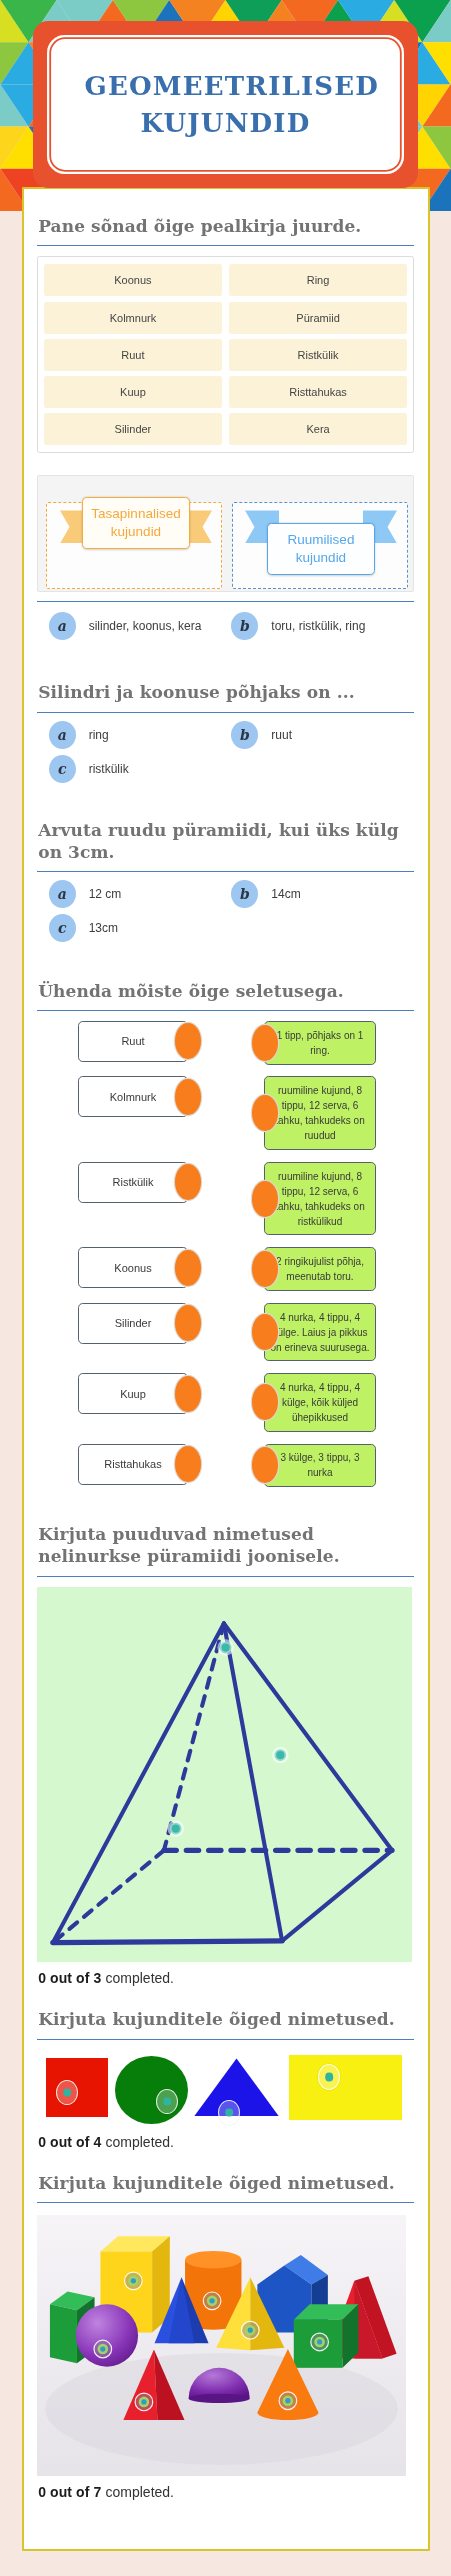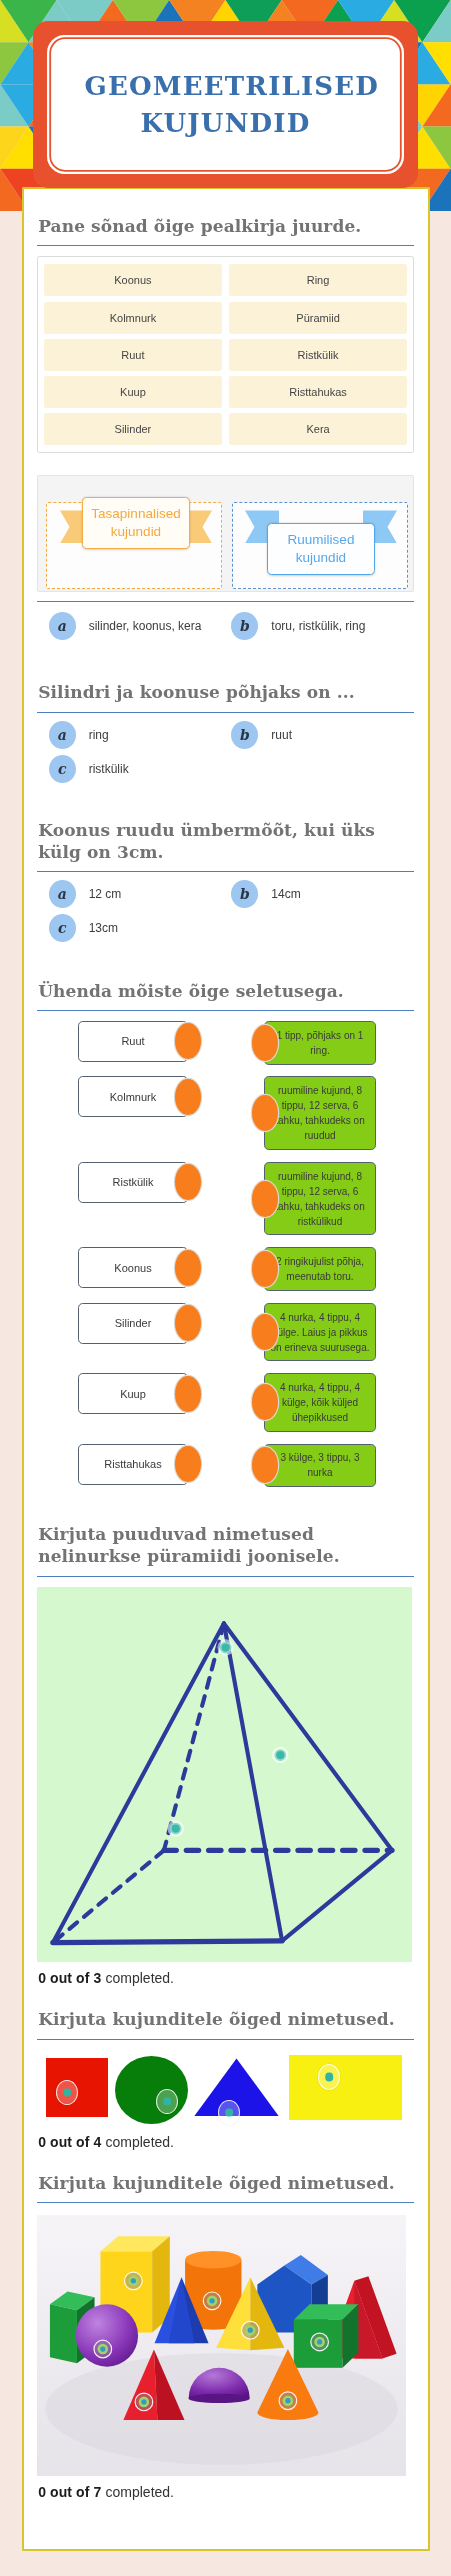--- a/index.html
+++ b/index.html
@@ -88,21 +88,21 @@
   .match-list{margin-top:9.4px;}
   .match-row{display:flex;align-items:flex-start;margin-bottom:11.7px;}
   .match-term{
     position:relative;margin-left:41px;width:110px;height:41px;box-sizing:border-box;
     border:0.9px solid #55606e;border-radius:4.7px;background:#fff;
     display:flex;align-items:center;justify-content:center;
     font-size:11px;color:#3a3a3a;
   }
   .match-def{
     position:relative;margin-left:76px;width:112px;min-height:41px;box-sizing:border-box;
-    border:0.9px solid #55606e;border-radius:4.7px;background:#84cc16;
+    border:0.9px solid #55606e;border-radius:4.7px;background:#bef264;
     display:flex;align-items:center;justify-content:center;text-align:center;
     font-size:10px;line-height:1.5;color:#3a3a3a;padding:5.9px 4.7px;
   }
   .dot{
     position:absolute;top:50%;transform:translateY(-50%);
     width:26.4px;height:36px;border-radius:50%;background:#f87d1d;
     box-shadow:0 0 0 1.2px #ded8d0;cursor:pointer;
   }
   .dot-right{right:-14px;} .dot-left{left:-13.5px;}
   
@@ -308,21 +308,21 @@
       <div class="opt-row">
         <div class="opt">
           <span class="badge">c</span>
           <span class="opt-label">ristkülik</span>
         </div>
       </div>
     </div>
   </section>
 
   <section>
-    <h2 class="heading" style="margin-top:36px">Koonus ruudu ümbermõõt, kui üks külg on 3cm.</h2>
+    <h2 class="heading" style="margin-top:36px">Arvuta ruudu püramiidi, kui üks külg on 3cm.</h2>
     <hr class="rule">
     <div class="opts" style="margin-top:8.2px">
       <div class="opt-row">
         <div class="opt">
           <span class="badge">a</span>
           <span class="opt-label">12 cm</span>
         </div>
         <div class="opt">
           <span class="badge">b</span>
           <span class="opt-label">14cm</span>

